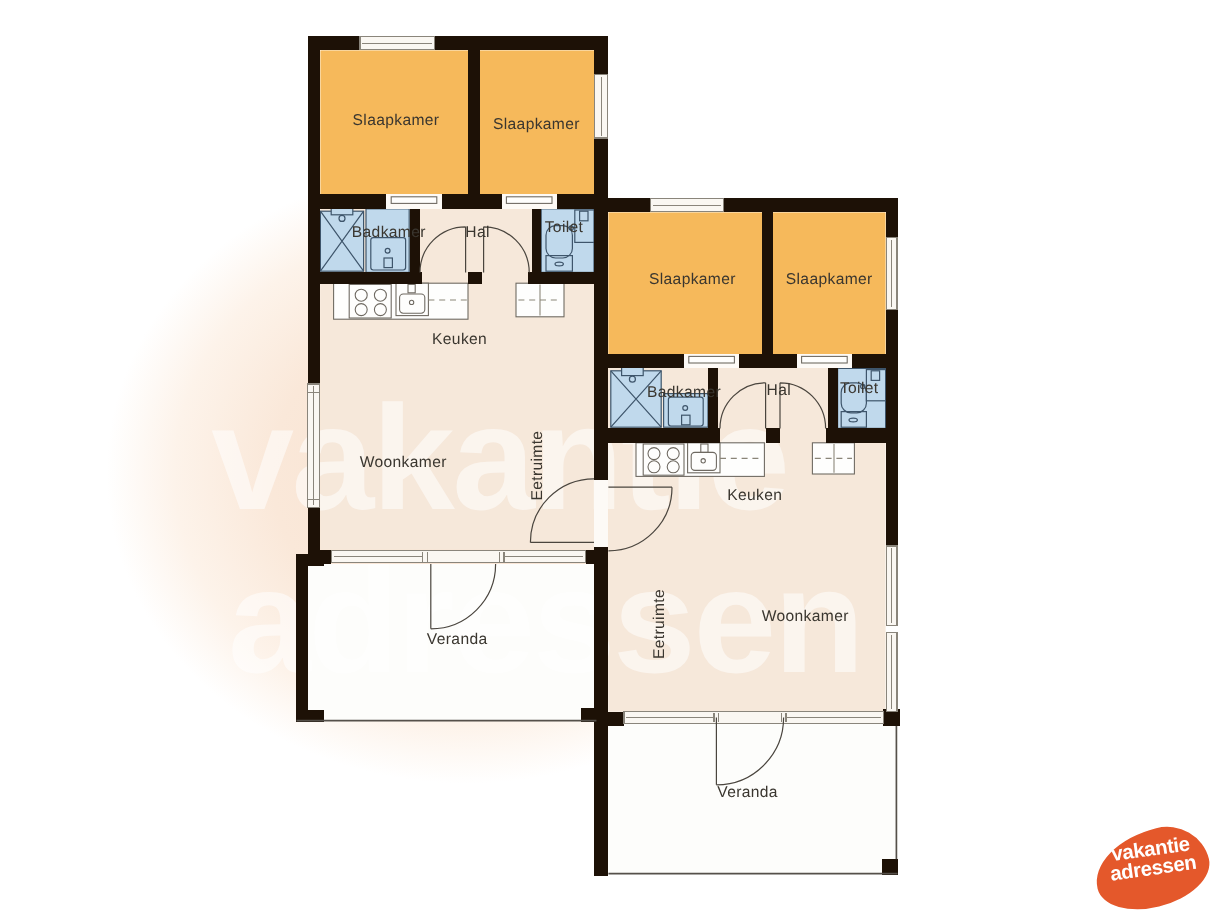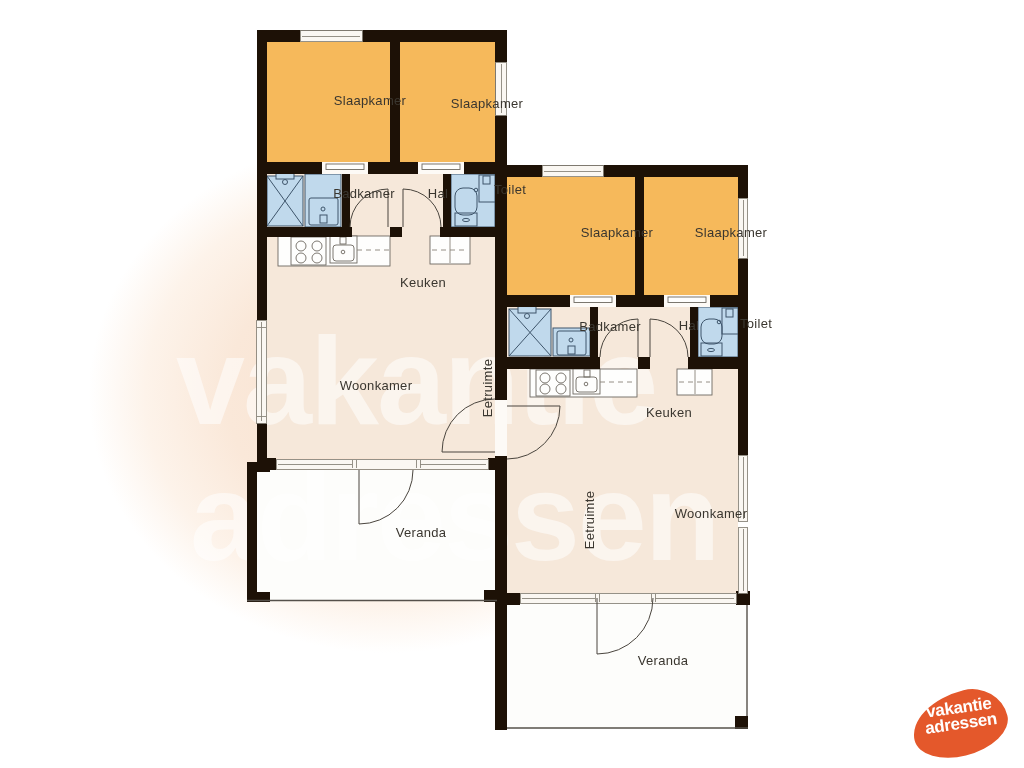--- a/index.html
+++ b/index.html
@@ -11,21 +11,21 @@
     position:absolute;left:30px;top:30px;width:780px;height:700px;
     background:radial-gradient(ellipse 52% 50% at 46% 52%, #f8e1cf 0%, #fae8d9 40%, #fdf3ea 60%, rgba(255,255,255,0) 74%);
     pointer-events:none;
   }
   svg.plan{position:absolute;left:0;top:0;}
   .watermark-text{
     font-family:"Liberation Sans", sans-serif;
     font-weight:bold;letter-spacing:-2px;
     fill:rgba(255,255,255,0.55);
   }
-  .labels{position:absolute;left:0;top:0;width:897px;height:768px;pointer-events:none;margin-left:40px;}
+  .labels{position:absolute;left:0;top:0;width:897px;height:768px;pointer-events:none;}
   .room-label{
     position:absolute;transform:translate(-50%,-50%);
     font-size:13px;color:#3a362f;white-space:nowrap;letter-spacing:.3px;
   }
   .room-label.rot{transform:translate(-50%,-50%) rotate(-90deg);}
   .logo{position:absolute;left:898px;top:686px;width:124px;height:80px;}
   .logo-blob{
     position:absolute;left:14px;top:6px;width:96px;height:64px;
     background:#e4582b;
     border-radius:62% 38% 52% 48% / 58% 55% 45% 42%;

